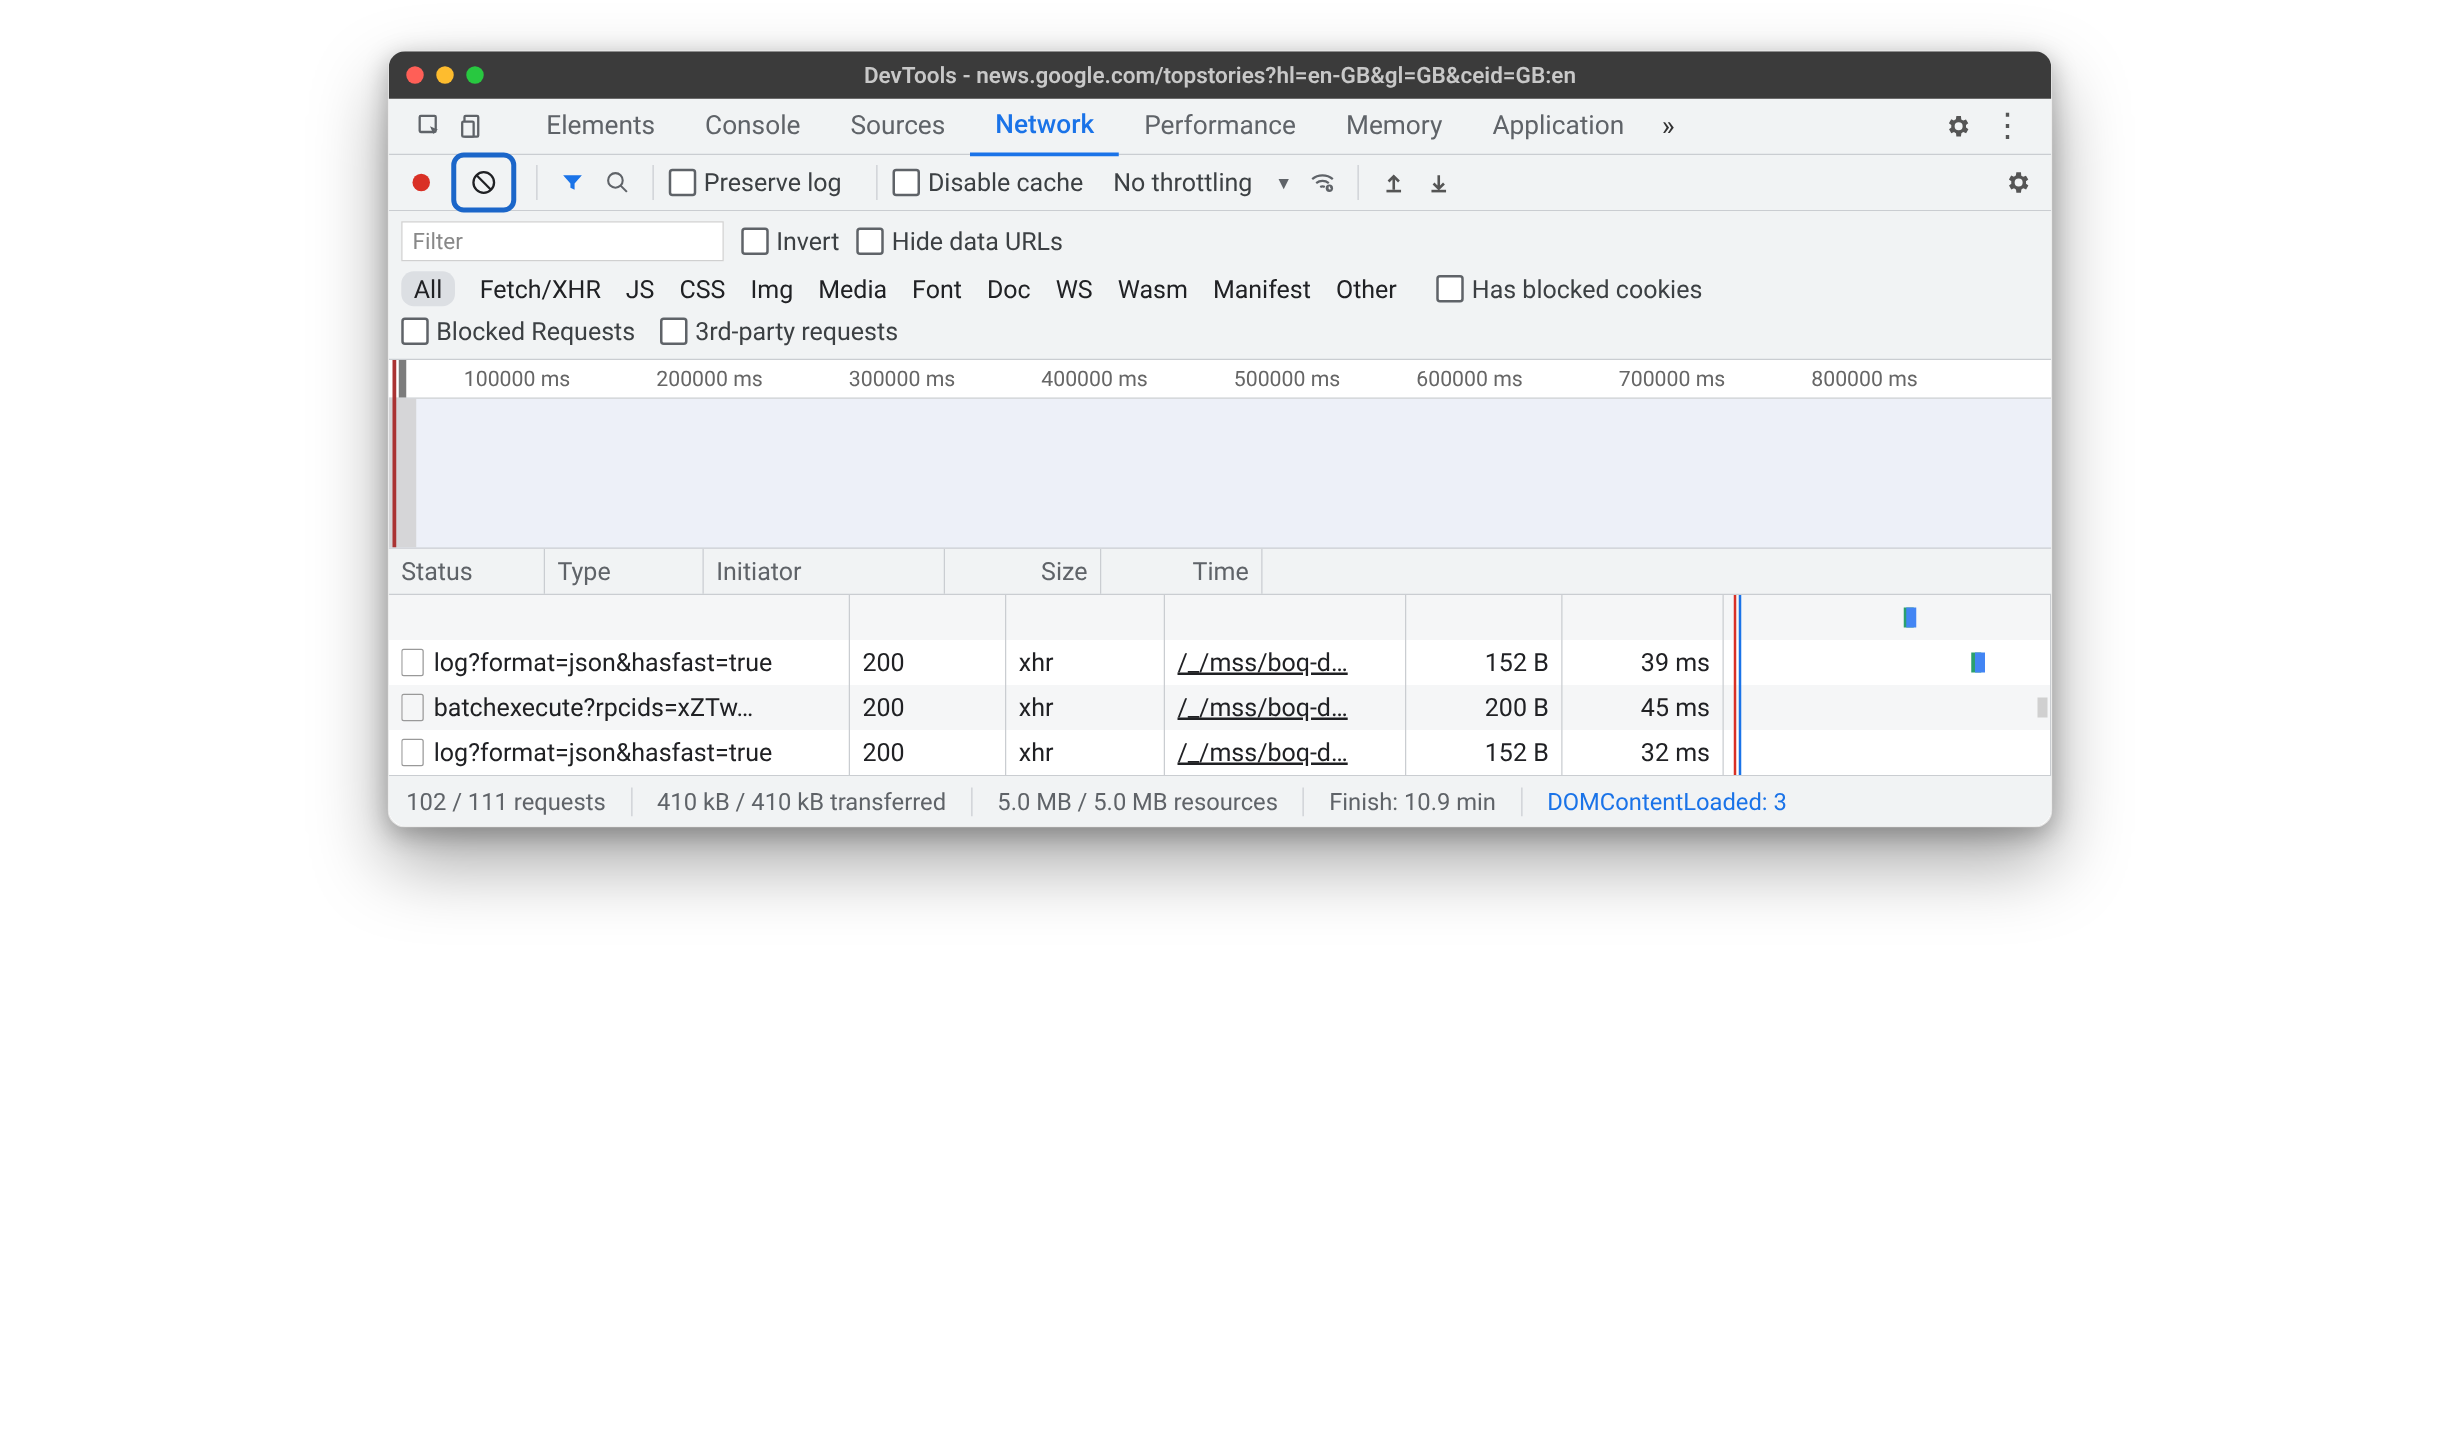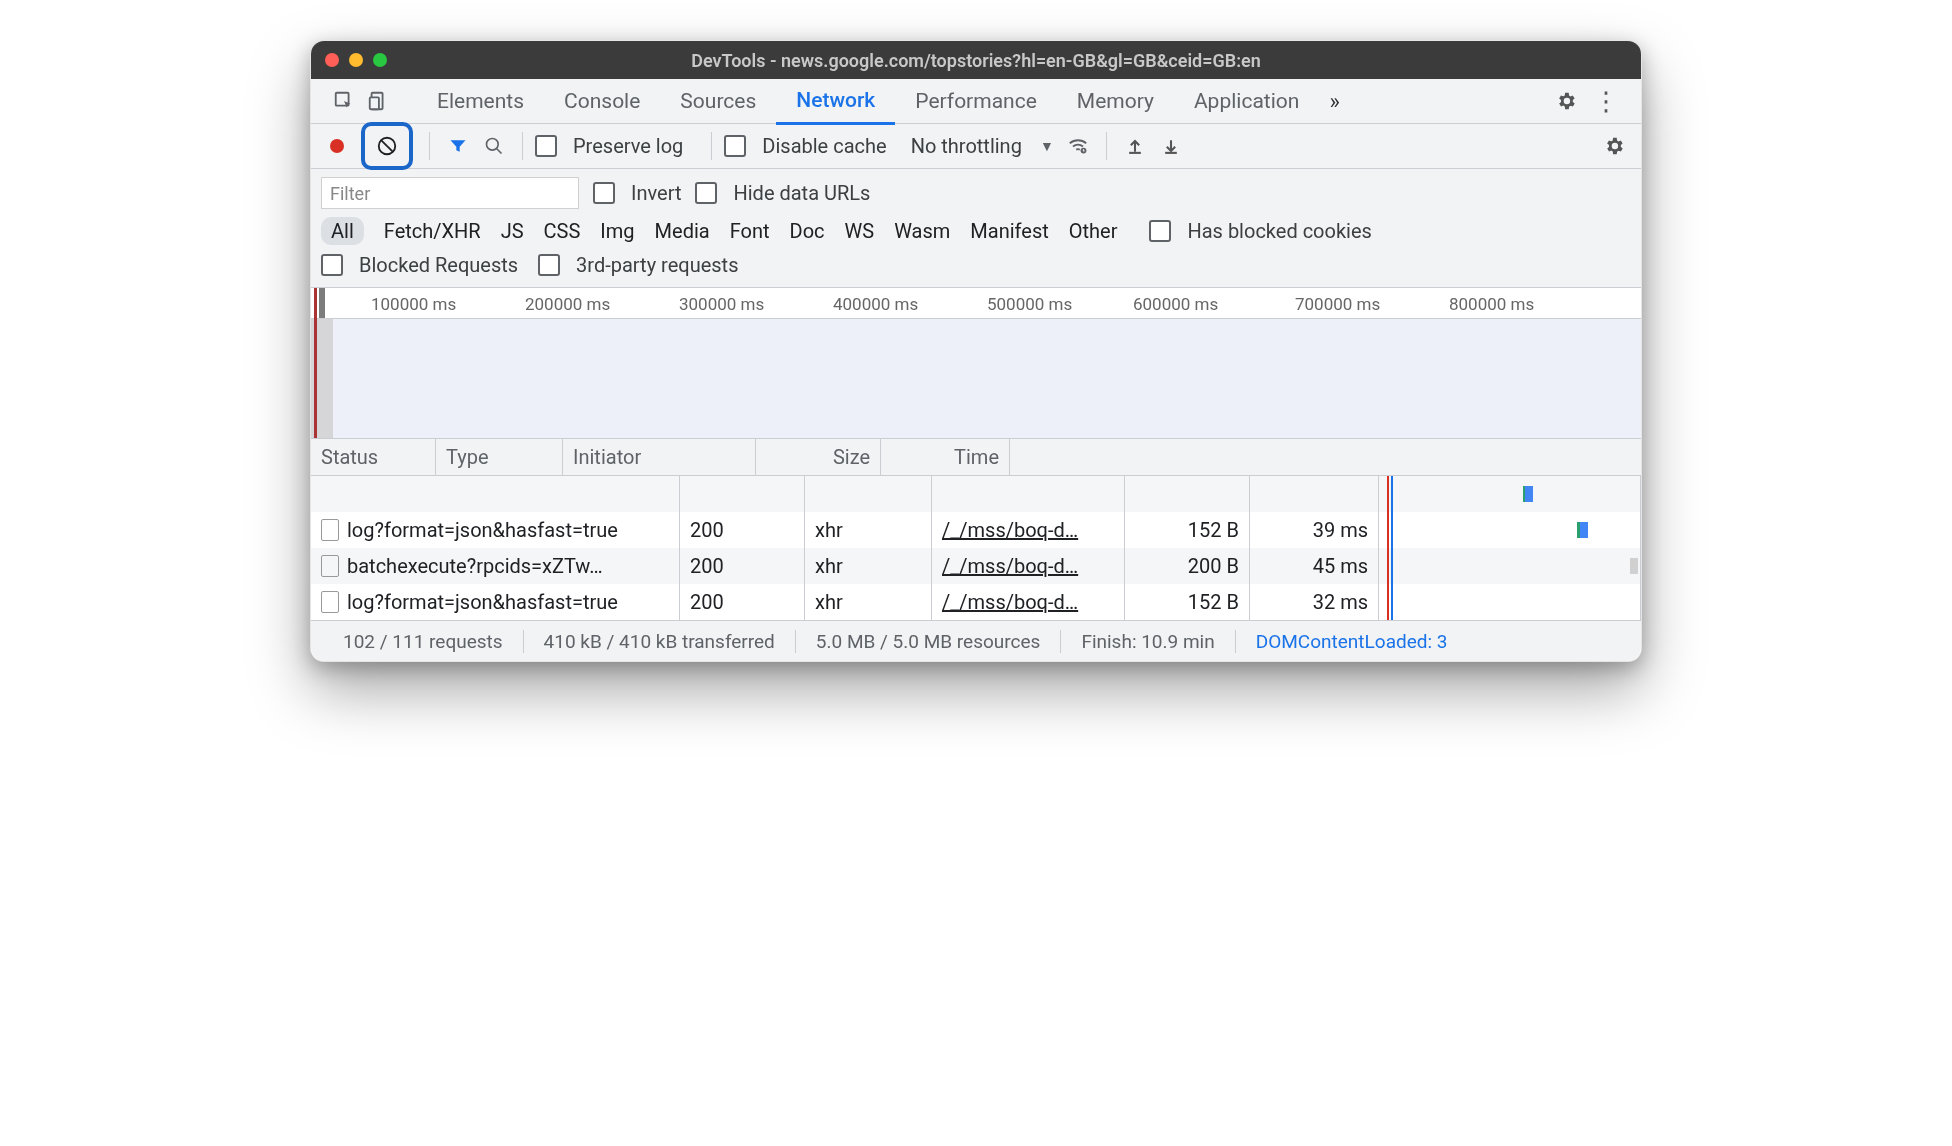--- a/index.html
+++ b/index.html
@@ -76,21 +76,21 @@
   .tb-btn{width:32px;height:32px;display:flex;align-items:center;justify-content:center;border-radius:6px;}
   .rec{width:14px;height:14px;border-radius:50%;background:#d93025;}
   .highlight-ring{
     width:44px;height:40px;border:4px solid var(--highlight);border-radius:10px;
     display:flex;align-items:center;justify-content:center;margin:0 4px;
   }
   .ban svg{width:22px;height:22px;stroke:#202124;}
   .vline{width:1px;height:28px;background:var(--border);margin:0 8px;}
   .funnel svg{width:20px;height:20px;fill:#1a73e8;}
   .search svg{width:20px;height:20px;stroke:#5f6368;fill:none;stroke-width:2;}
-  .chk-wrap{display:flex;align-items:center;gap:16px;margin-right:16px;}
+  .chk-wrap{display:flex;align-items:center;gap:6px;margin-right:16px;}
   .chk{width:18px;height:18px;border:2px solid #5f6368;border-radius:3px;background:#fff;}
   label.lbl{font-size:20px;color:#3c4043;}
   .throttle{display:flex;align-items:center;gap:6px;font-size:20px;color:#3c4043;padding:0 4px;}
   .caret-down{font-size:14px;color:#5f6368;margin-left:12px;}
   .wifi svg{width:22px;height:22px;}
   .arrow{font-size:22px;color:#555;padding:0 6px;}
   .toolbar .gear2{margin-left:auto;padding-right:6px;}
   
   .filterbar{
     background:var(--bg);border-bottom:1px solid var(--border);
@@ -137,21 +137,21 @@
   .name-cell{display:flex;align-items:center;gap:8px;overflow:hidden;}
   .docicon{width:16px;height:20px;border:1.5px solid #999;border-radius:2px;flex-shrink:0;}
   .initiator-link{color:#202124;text-decoration:underline;}
   .wf-line{position:absolute;top:0;bottom:0;}
   .wf-red{left:8px;width:2px;background:#d93025;}
   .wf-blue{left:12px;width:2px;background:#1a73e8;}
   .wf-bar{position:absolute;top:10px;height:16px;width:8px;}
   
   .status{
     display:flex;align-items:center;height:40px;background:var(--bg);
-    padding:0 32px;font-size:19px;color:#5f6368;gap:0;
+    padding:0 14px;font-size:19px;color:#5f6368;gap:0;
     border-bottom-left-radius:14px;border-bottom-right-radius:14px;
   }
   .status .seg{padding:0 20px;border-right:1px solid var(--border);}
   .status .seg:first-child{padding-left:0;}
   .status .seg:last-child{border-right:none;padding-right:0;}
   .dcl{color:var(--blue);}
   svg{display:block;}
 </style>
 </head>
 <body>

